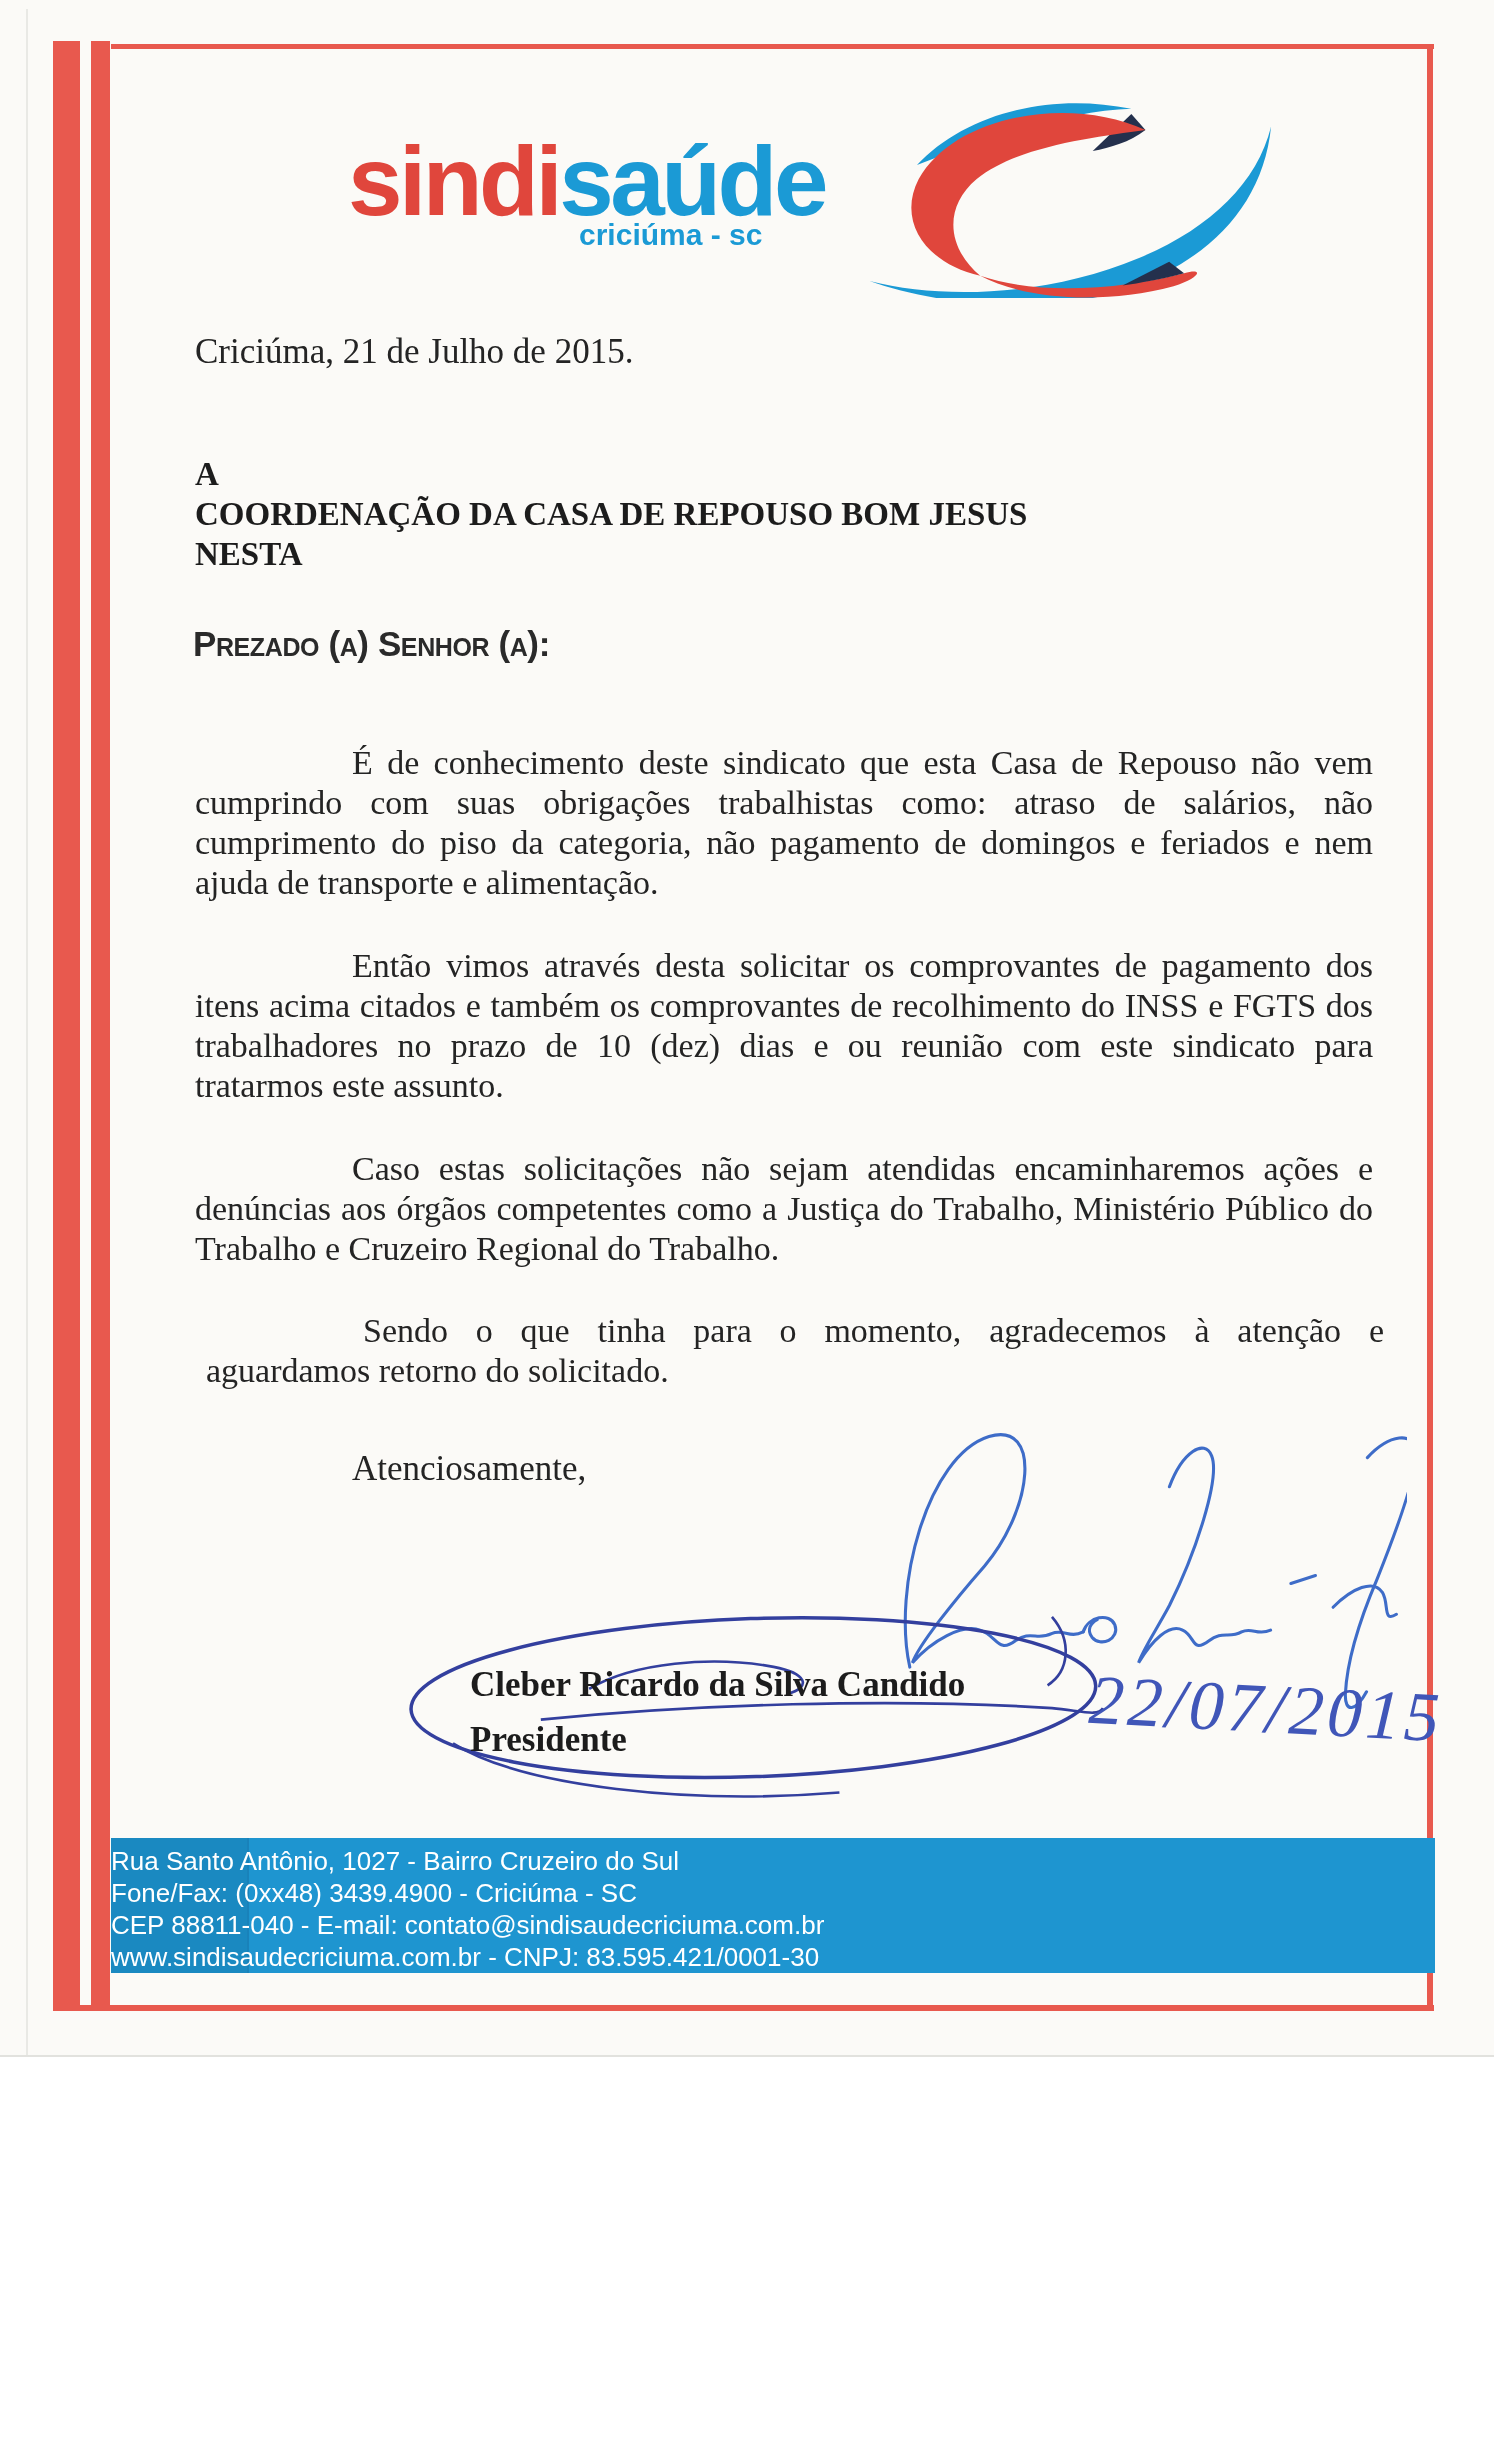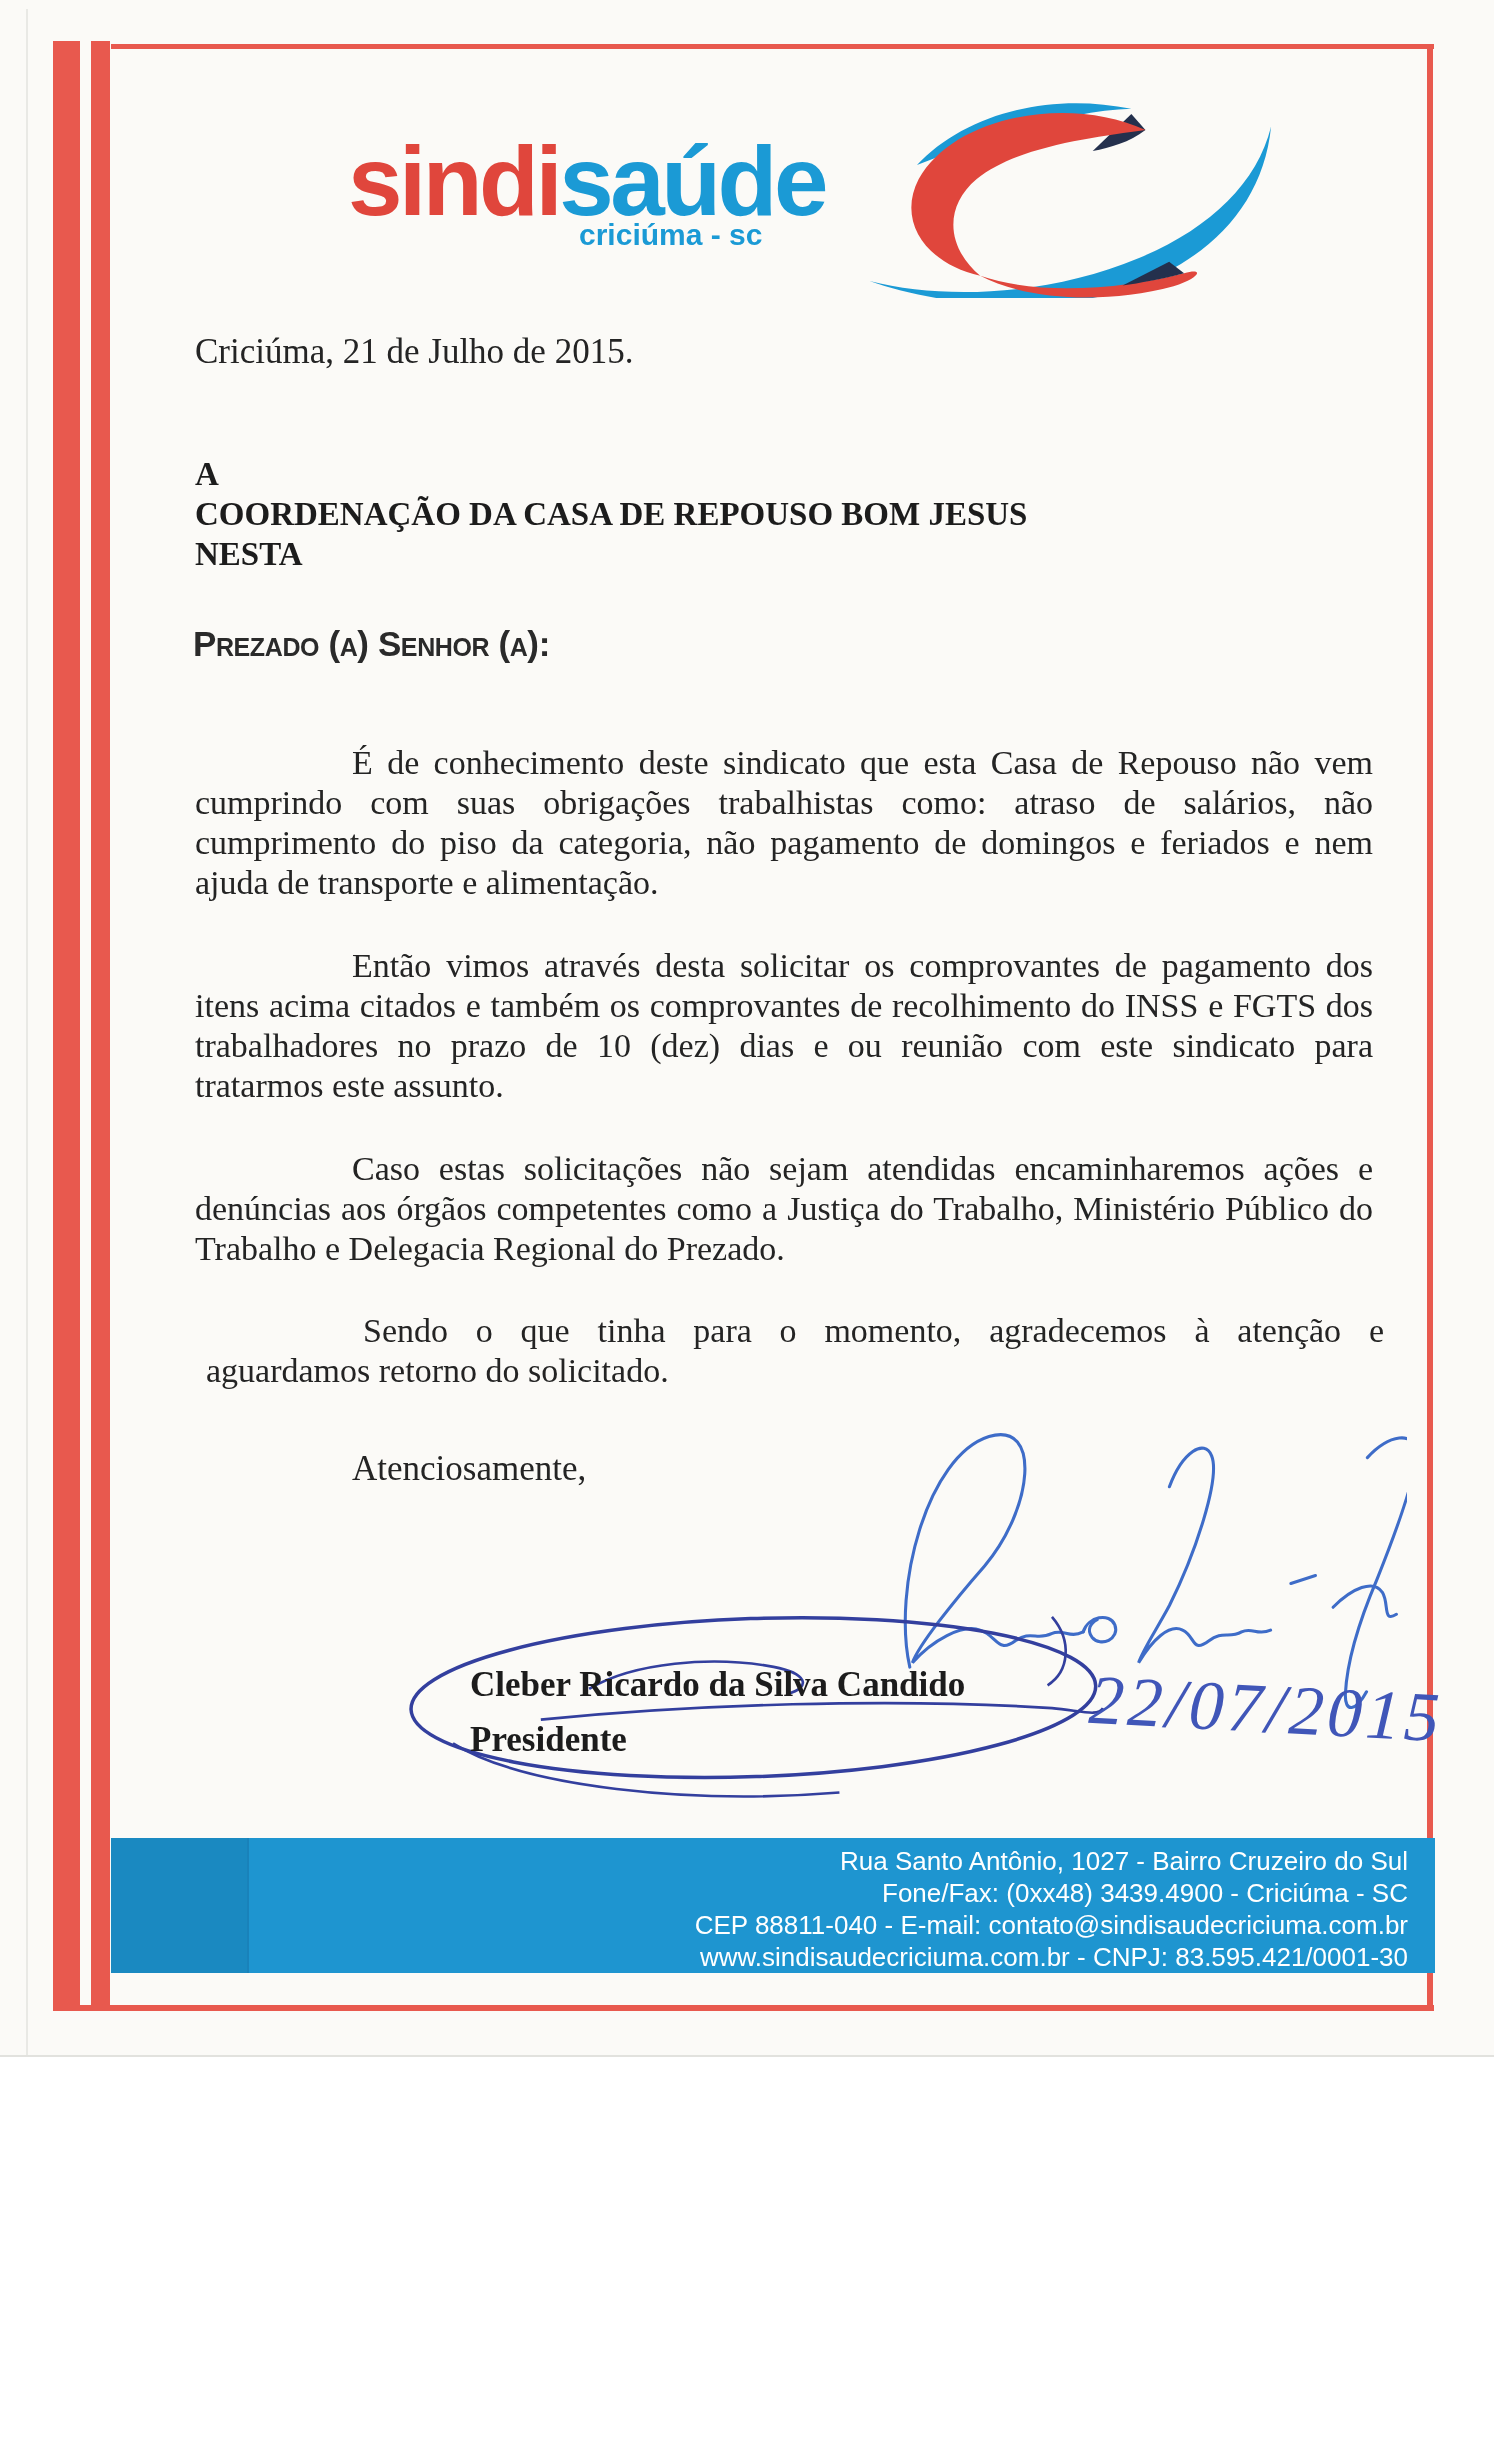--- a/index.html
+++ b/index.html
@@ -51,22 +51,22 @@
   #ellipse-ink{position:absolute;left:400px;top:1601px;}
   #signature-ink{position:absolute;left:879px;top:1403px;}
   #hw-date{position:absolute;left:1089px;top:1669px;font-size:70px;font-style:italic;
            color:#4056b8;letter-spacing:3.5px;transform:rotate(3deg);white-space:nowrap;
            font-family:"Liberation Serif",serif;}
 
   
   #footer-band{position:absolute;left:111px;top:1838px;width:1324px;height:135px;background:#1e95d0;}
   #footer-band .shade{position:absolute;left:0;top:0;width:136px;height:135px;background:rgba(0,40,70,0.10);}
   #footer-band .seam{position:absolute;left:136px;top:0;width:1.8px;height:135px;background:rgba(0,30,60,0.15);}
-  #footer-text{position:absolute;left:0;top:7px;width:1261px;text-align:right;
-               font-family:"Liberation Sans",sans-serif;font-size:26px;line-height:32px;color:#ffffff;padding-left:36px;}
+  #footer-text{position:absolute;left:0;top:7px;width:1261px;
+               font-family:"Liberation Sans",sans-serif;font-size:26px;line-height:32px;color:#ffffff;}
 </style>
 </head>
 <body>
 
 <div id="page">
   <div id="paper"></div>
   <div id="paper-edge-left"></div>
 
   <div id="stripe-a" class="red"></div>
   <div id="stripe-b" class="red"></div>
@@ -108,21 +108,21 @@
   <div id="para-2" class="para serif40">
     <div class="jline indent">Então vimos através desta solicitar os comprovantes de pagamento dos</div>
     <div class="jline">itens acima citados e também os comprovantes de recolhimento do INSS e FGTS dos</div>
     <div class="jline">trabalhadores no prazo de 10 (dez) dias e ou reunião com este sindicato para</div>
     <div class="jline last">tratarmos este assunto.</div>
   </div>
 
   <div id="para-3" class="para serif40">
     <div class="jline indent">Caso estas solicitações não sejam atendidas encaminharemos ações e</div>
     <div class="jline">denúncias aos órgãos competentes como a Justiça do Trabalho, Ministério Público do</div>
-    <div class="jline last">Trabalho e Delegacia Regional do Prezado.</div>
+    <div class="jline last">Trabalho e Cruzeiro Regional do Trabalho.</div>
   </div>
 
   <div id="para-4" class="para serif40">
     <div class="jline indent">Sendo o que tinha para o momento, agradecemos à atenção e</div>
     <div class="jline last">aguardamos retorno do solicitado.</div>
   </div>
 
   <div id="closing">Atenciosamente,</div>
 
   <svg id="signature-ink" width="528" height="317" viewBox="0 0 600 360" fill="none" stroke="#3e6cc8" stroke-width="3.5" stroke-linecap="round">

